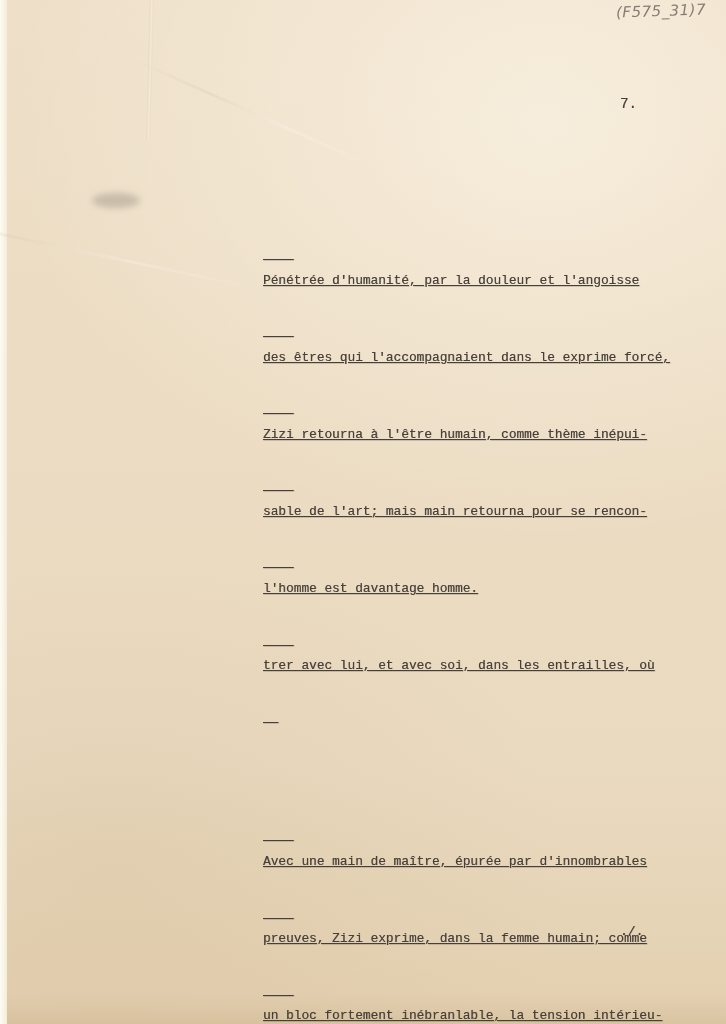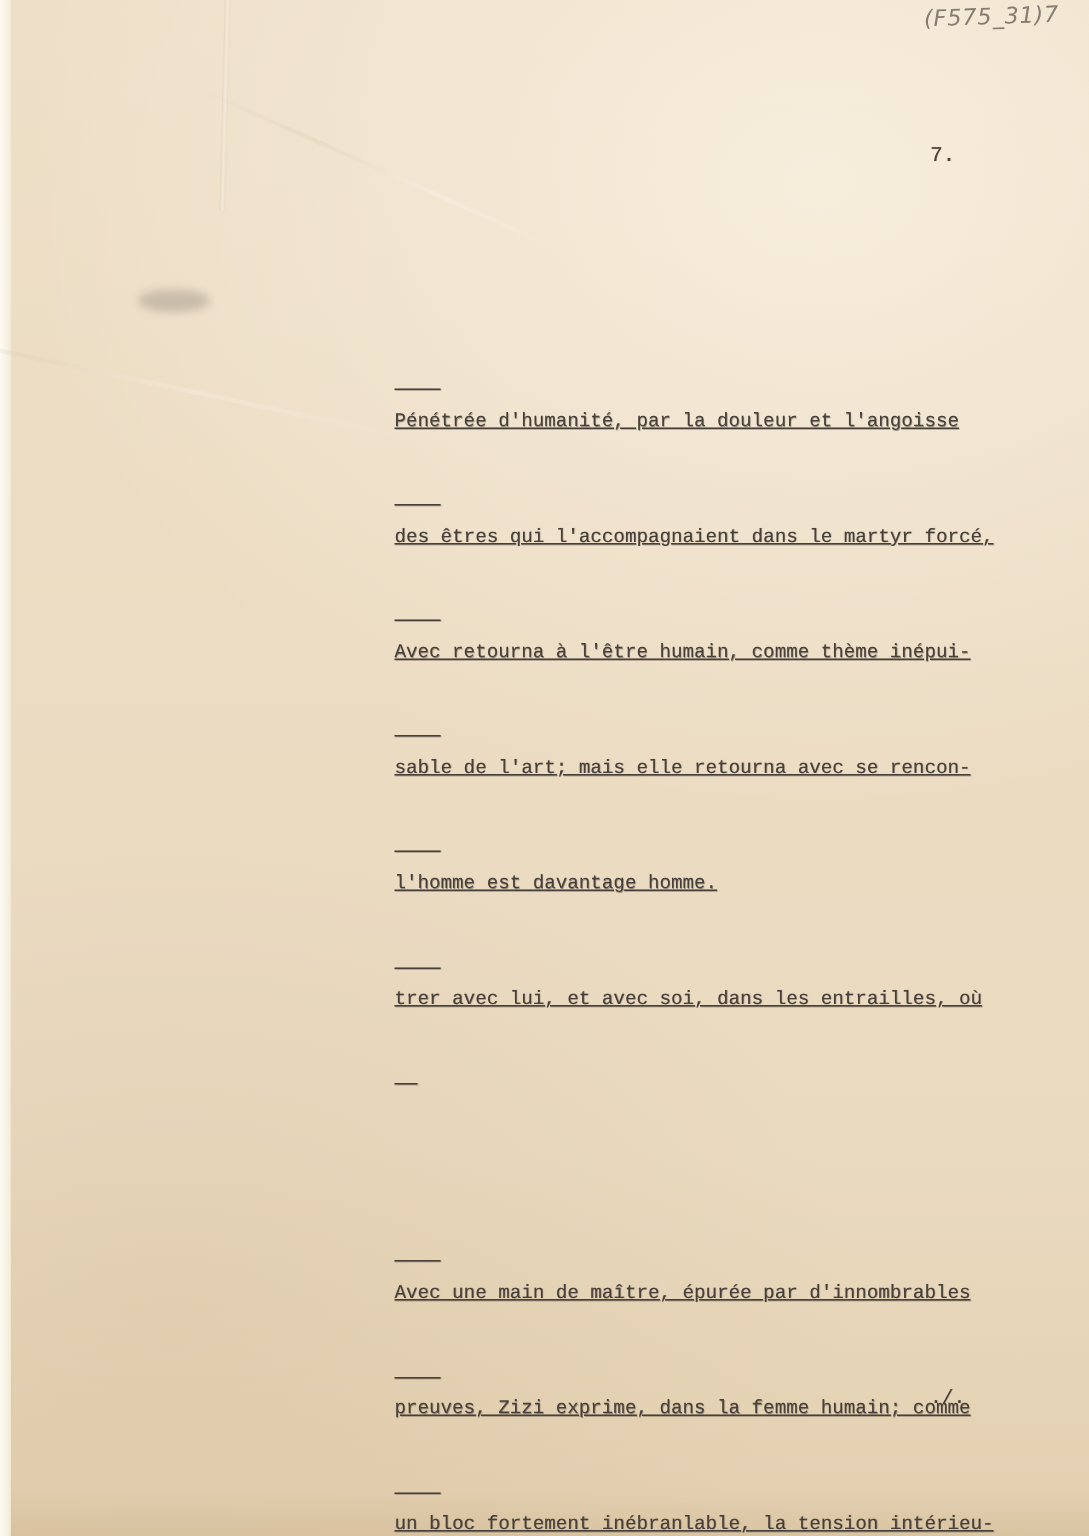--- a/index.html
+++ b/index.html
@@ -119,23 +119,23 @@
 <div class="crease crease-d2"></div>
 <div class="smudge"></div>
 
 <div class="archival-note">(F575_31)7</div>
 
 <div class="page-number typed">7.</div>
 
 <div class="doc-body typed">
   <div class="paragraph">
     <div class="text-line">Pénétrée d'humanité, par la douleur et l'angoisse</div>
-    <div class="text-line">des êtres qui l'accompagnaient dans le martyr forcé,</div>
-    <div class="text-line">Avec retourna à l'être humain, comme thème inépui-</div>
-    <div class="text-line">sable de l'art; mais elle retourna avec se rencon-</div>
+    <div class="text-line">des êtres qui l'accompagnaient dans le exprime forcé,</div>
+    <div class="text-line">Zizi retourna à l'être humain, comme thème inépui-</div>
+    <div class="text-line">sable de l'art; mais main retourna pour se rencon-</div>
     <div class="text-line">l'homme est davantage homme.</div>
     <div class="text-line">trer avec lui, et avec soi, dans les entrailles, où</div>
   </div>
   <div class="paragraph">
     <div class="text-line">Avec une main de maître, épurée par d'innombrables</div>
     <div class="text-line">preuves, Zizi exprime, dans la femme humain; comme</div>
     <div class="text-line">un bloc fortement inébranlable, la tension intérieu-</div>
     
     
     

